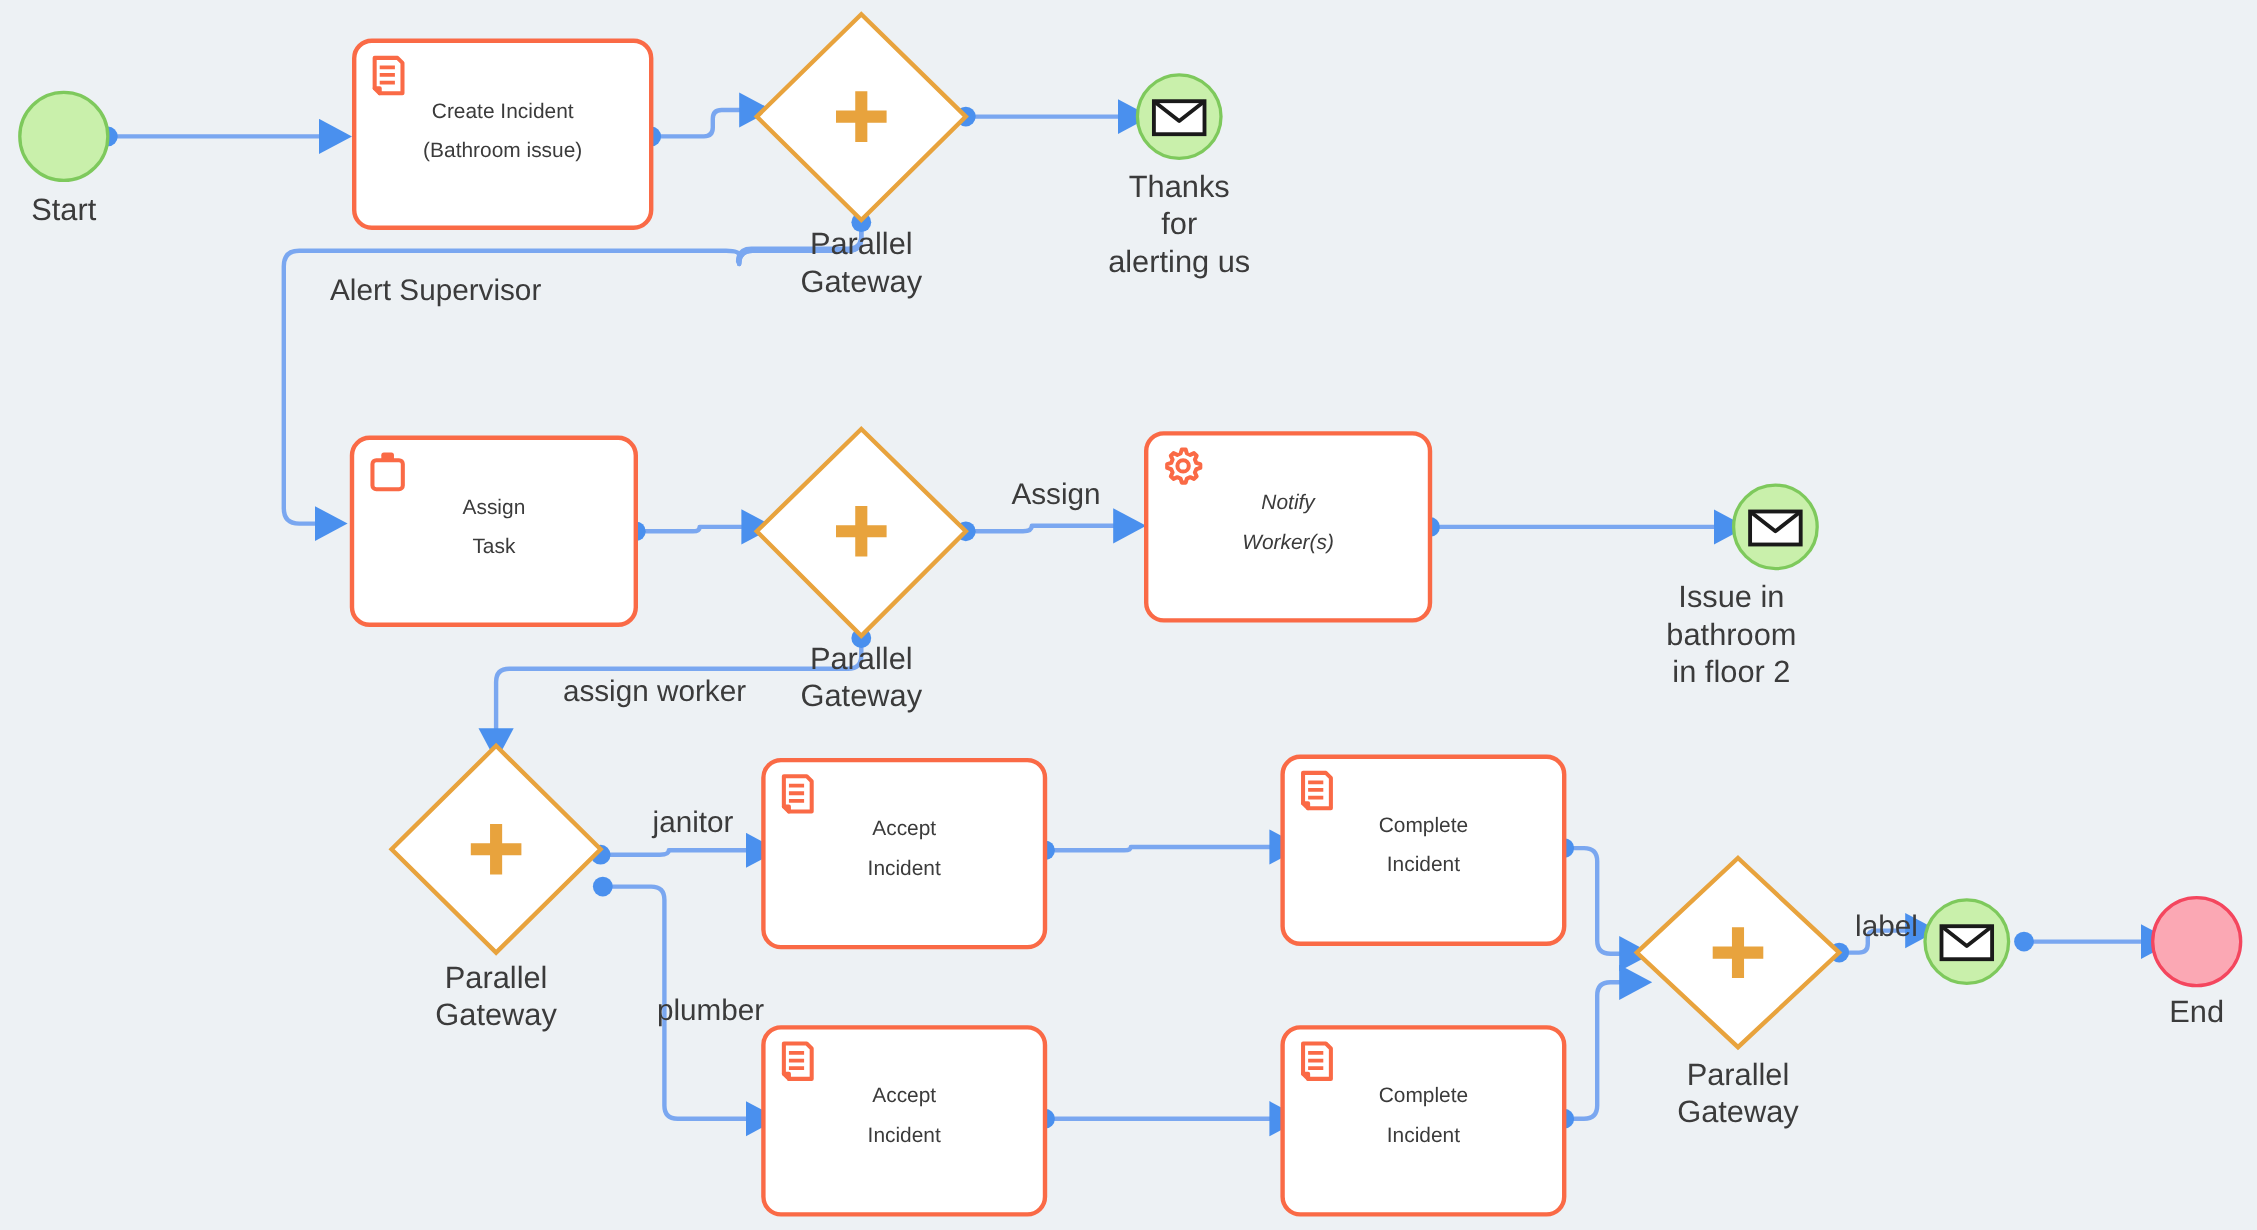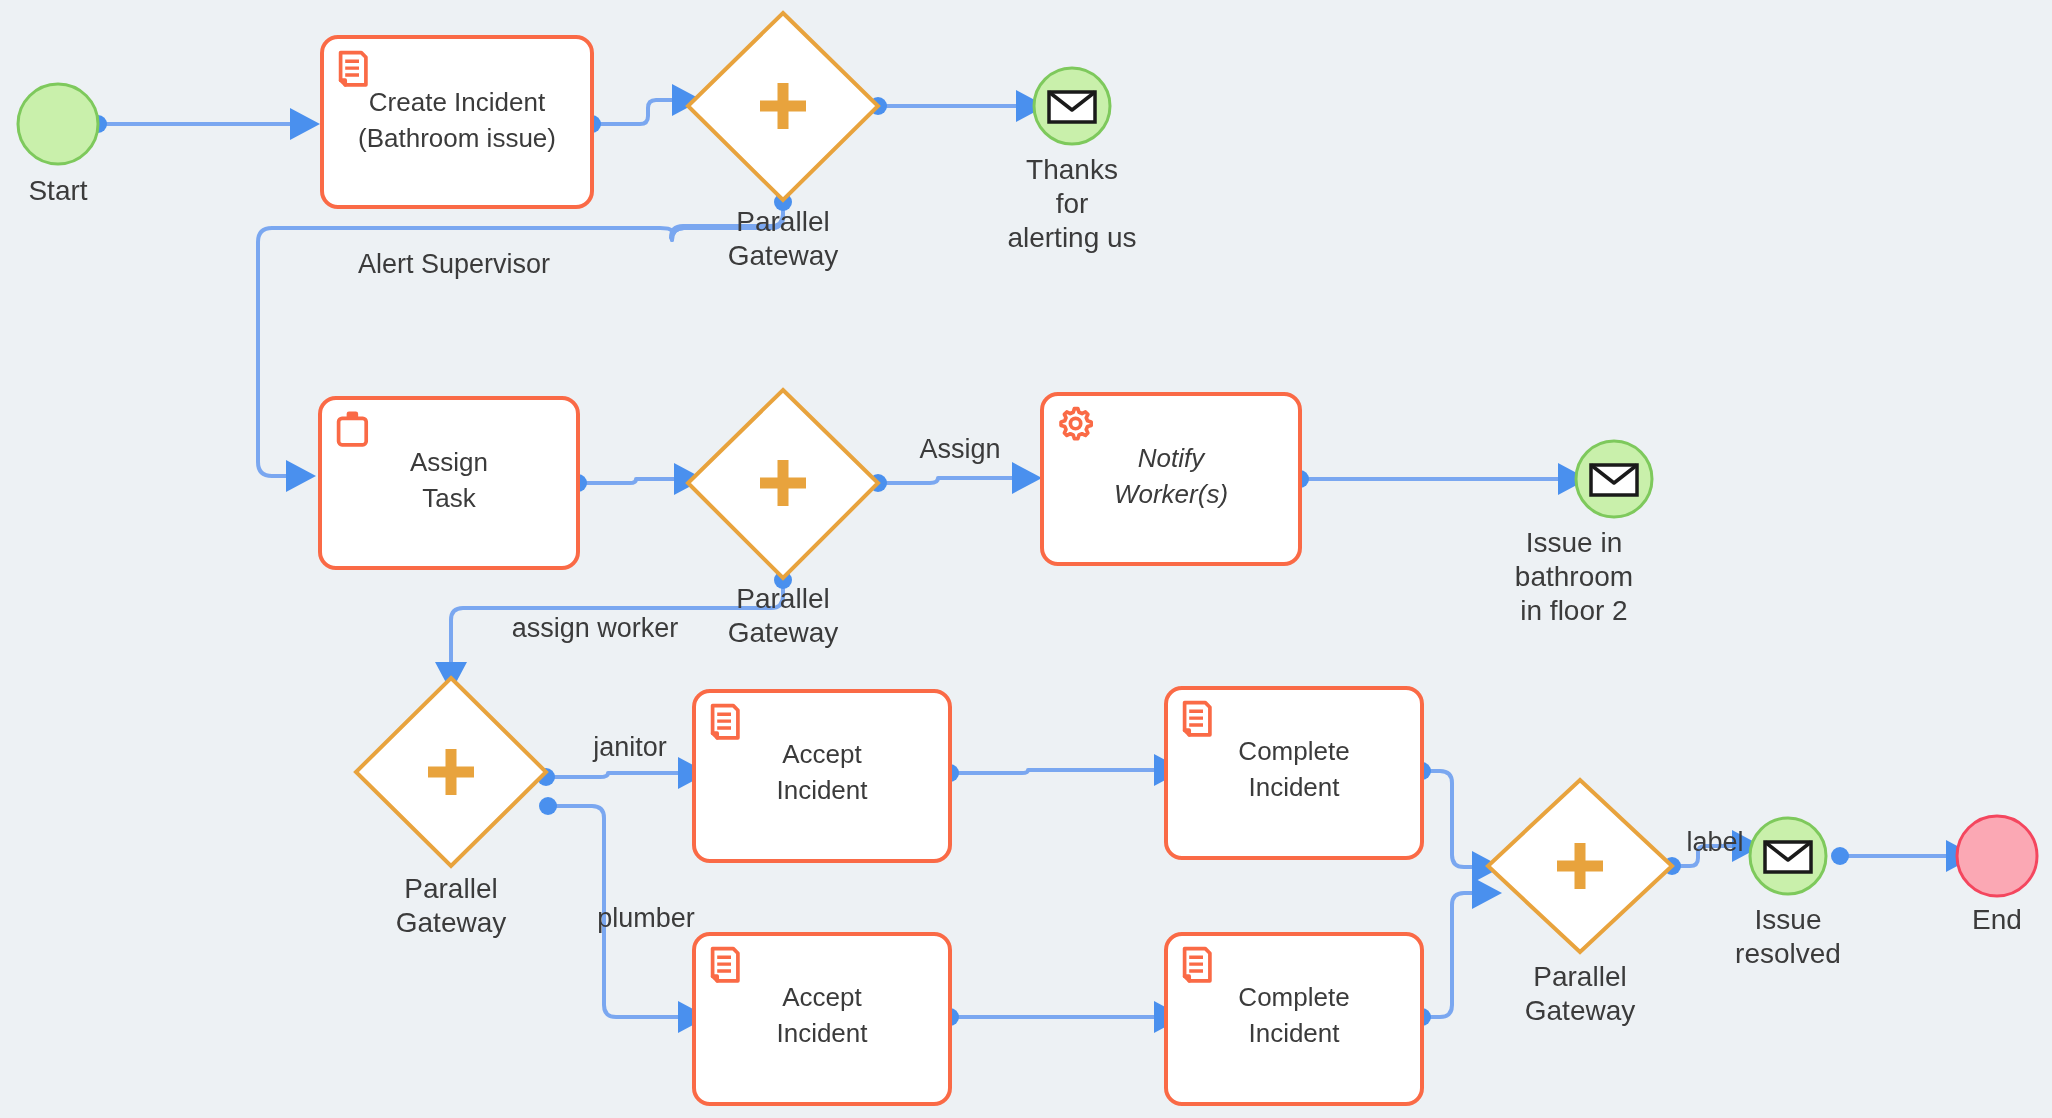--- a/index.html
+++ b/index.html
@@ -100,21 +100,21 @@
   }
   .lbl-edge {
     font-size: 27px;
     line-height: 33px;
     color: #3b3b3b;
   }
   .task-label {
     position: absolute;
     text-align: center;
     color: #3b3b3b;
-    font-size: 26px;
+    font-size: 19px;
     line-height: 36px;
     font-family: "Liberation Sans", sans-serif;
     white-space: pre;
     pointer-events: none;
   }
 </style>
 </head>
 <body>
 
 <div id="canvas">
@@ -340,21 +340,21 @@
   <div class="task-label" style="left:322px; top:84px; width:270px;">Create Incident
 (Bathroom issue)</div>
 
   <div class="lbl lbl-node" style="left:683px; top:205px; width:200px;">Parallel
 Gateway</div>
 
   <div class="lbl lbl-node" style="left:962px; top:153px; width:220px;">Thanks
 for
 alerting us</div>
 
-  <div class="lbl lbl-edge" style="left:300px; top:248px; width:210px; text-align:right;margin-left:40px;">Alert Supervisor</div>
+  <div class="lbl lbl-edge" style="left:300px; top:248px; width:210px; text-align:left;">Alert Supervisor</div>
 
   <div class="task-label" style="left:320px; top:444px; width:258px;">Assign
 Task</div>
 
   <div class="lbl lbl-node" style="left:683px; top:582px; width:200px;">Parallel
 Gateway</div>
 
   <div class="lbl lbl-edge" style="left:895px; top:433px; width:130px;">Assign</div>
 
   <div class="task-label" style="left:1042px; top:440px; width:258px;font-style:italic;">Notify
@@ -383,18 +383,16 @@
 Incident</div>
 
   <div class="task-label" style="left:1166px; top:979px; width:256px;">Complete
 Incident</div>
 
   <div class="lbl lbl-node" style="left:1480px; top:960px; width:200px;">Parallel
 Gateway</div>
 
   <div class="lbl lbl-edge" style="left:1660px; top:826px; width:110px;">label</div>
 
-  <div class="lbl lbl-node" style="left:1688px; top:903px; width:200px;">Issue
-resolved</div>
 
   <div class="lbl lbl-node" style="left:1937px; top:903px; width:120px;">End</div>
 
 </div>
 
 </body></html>

